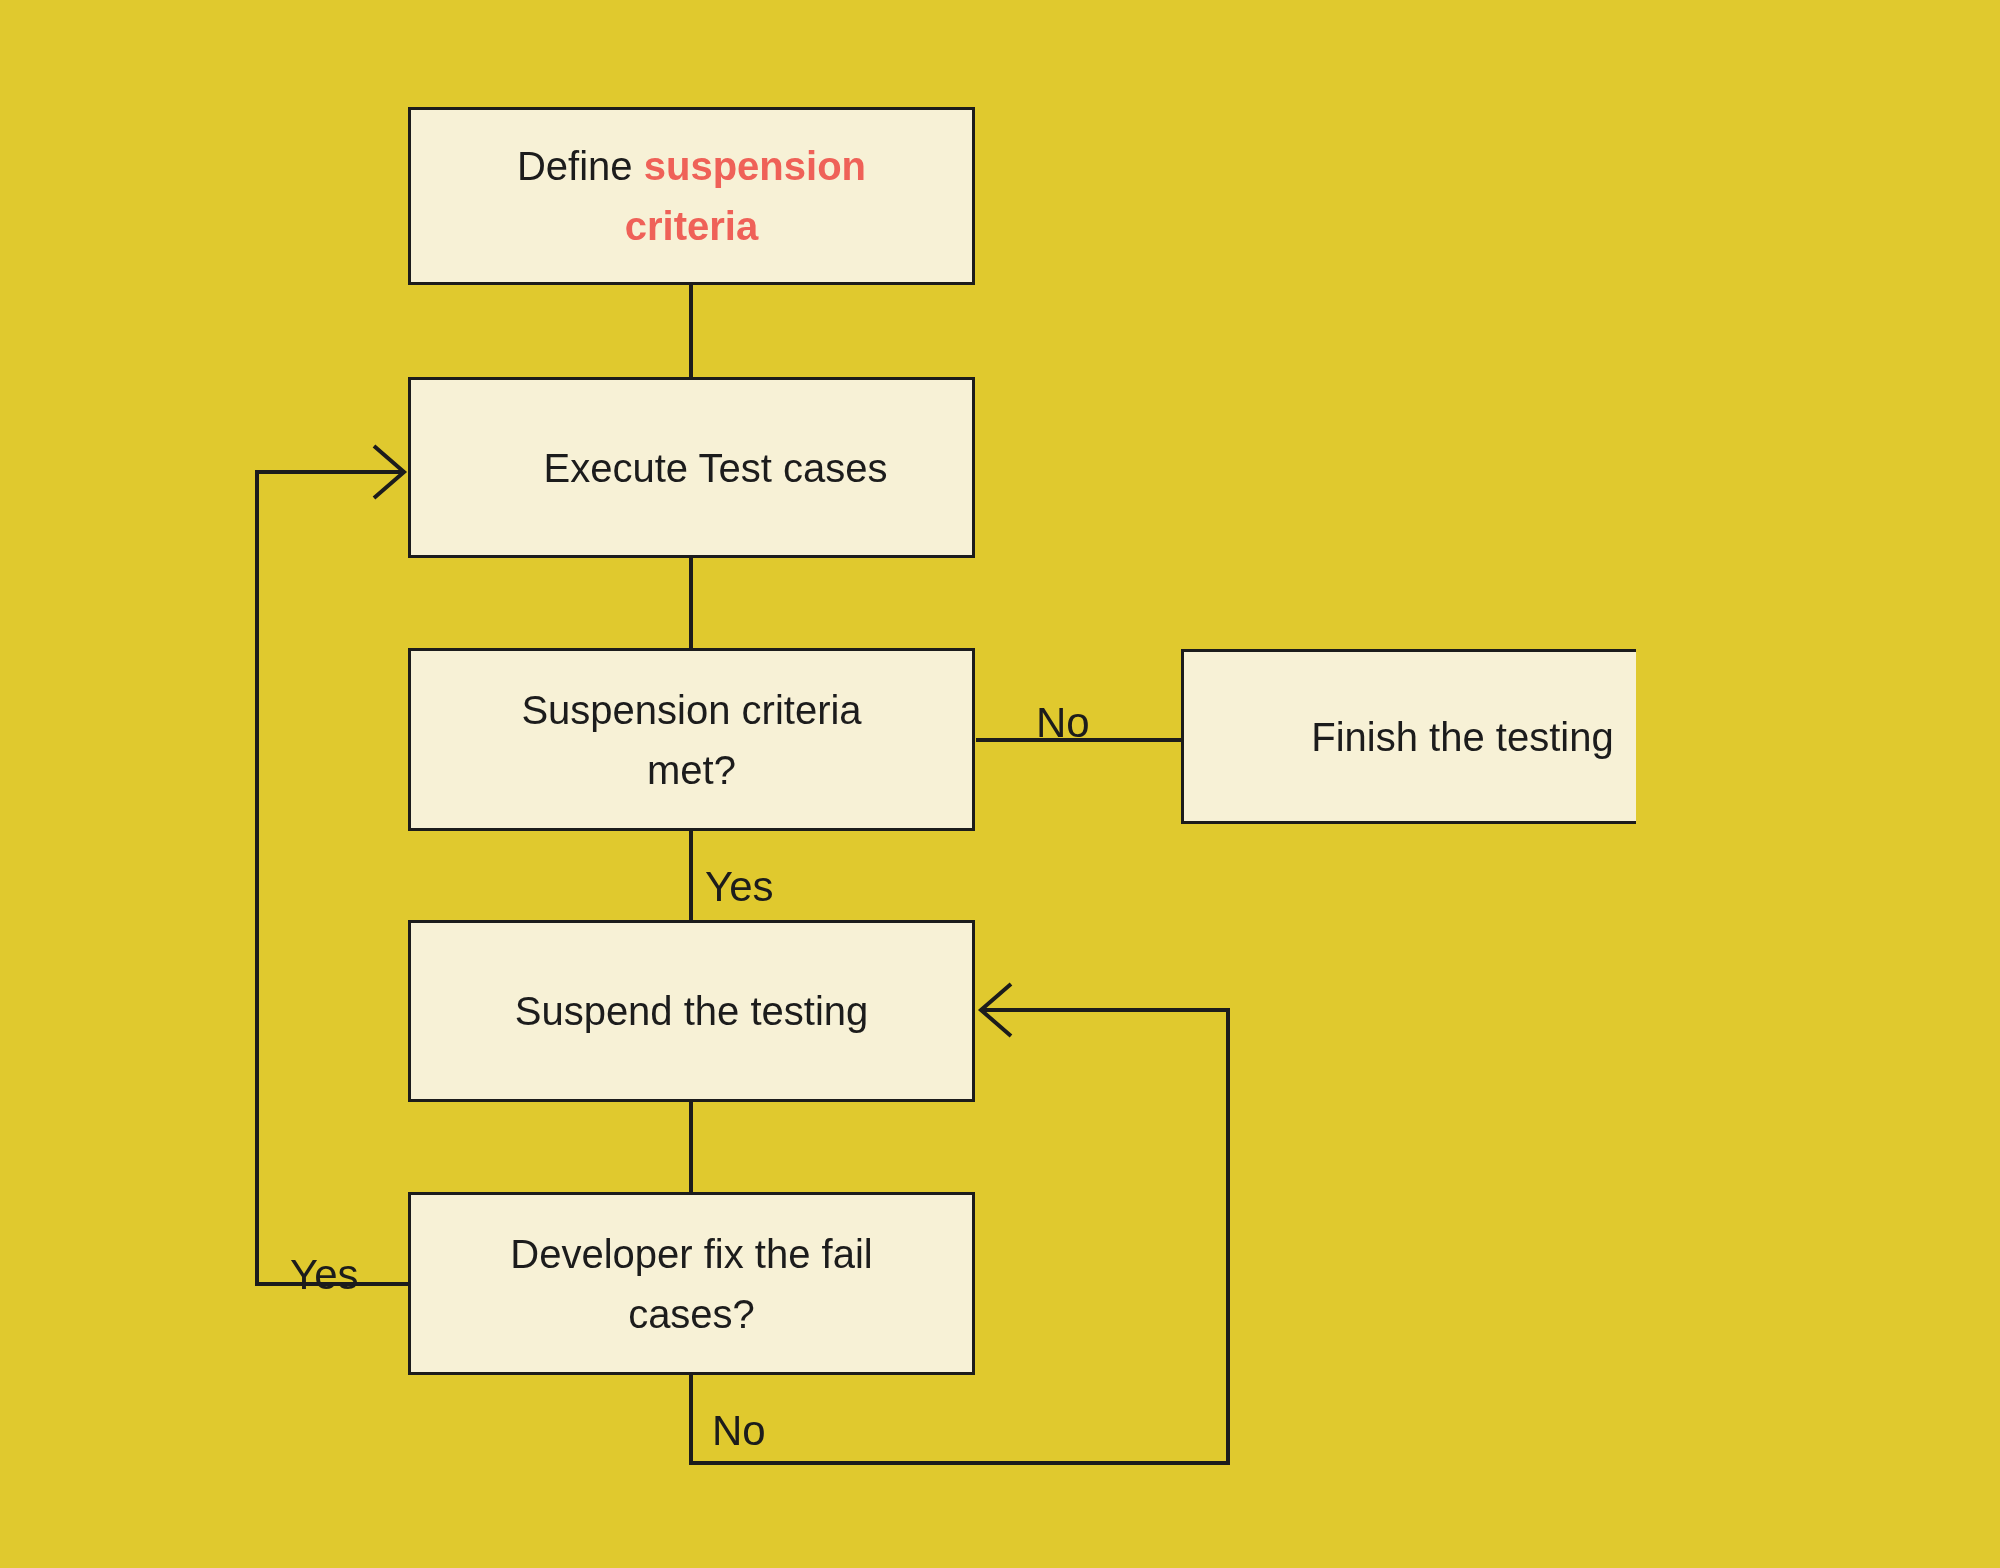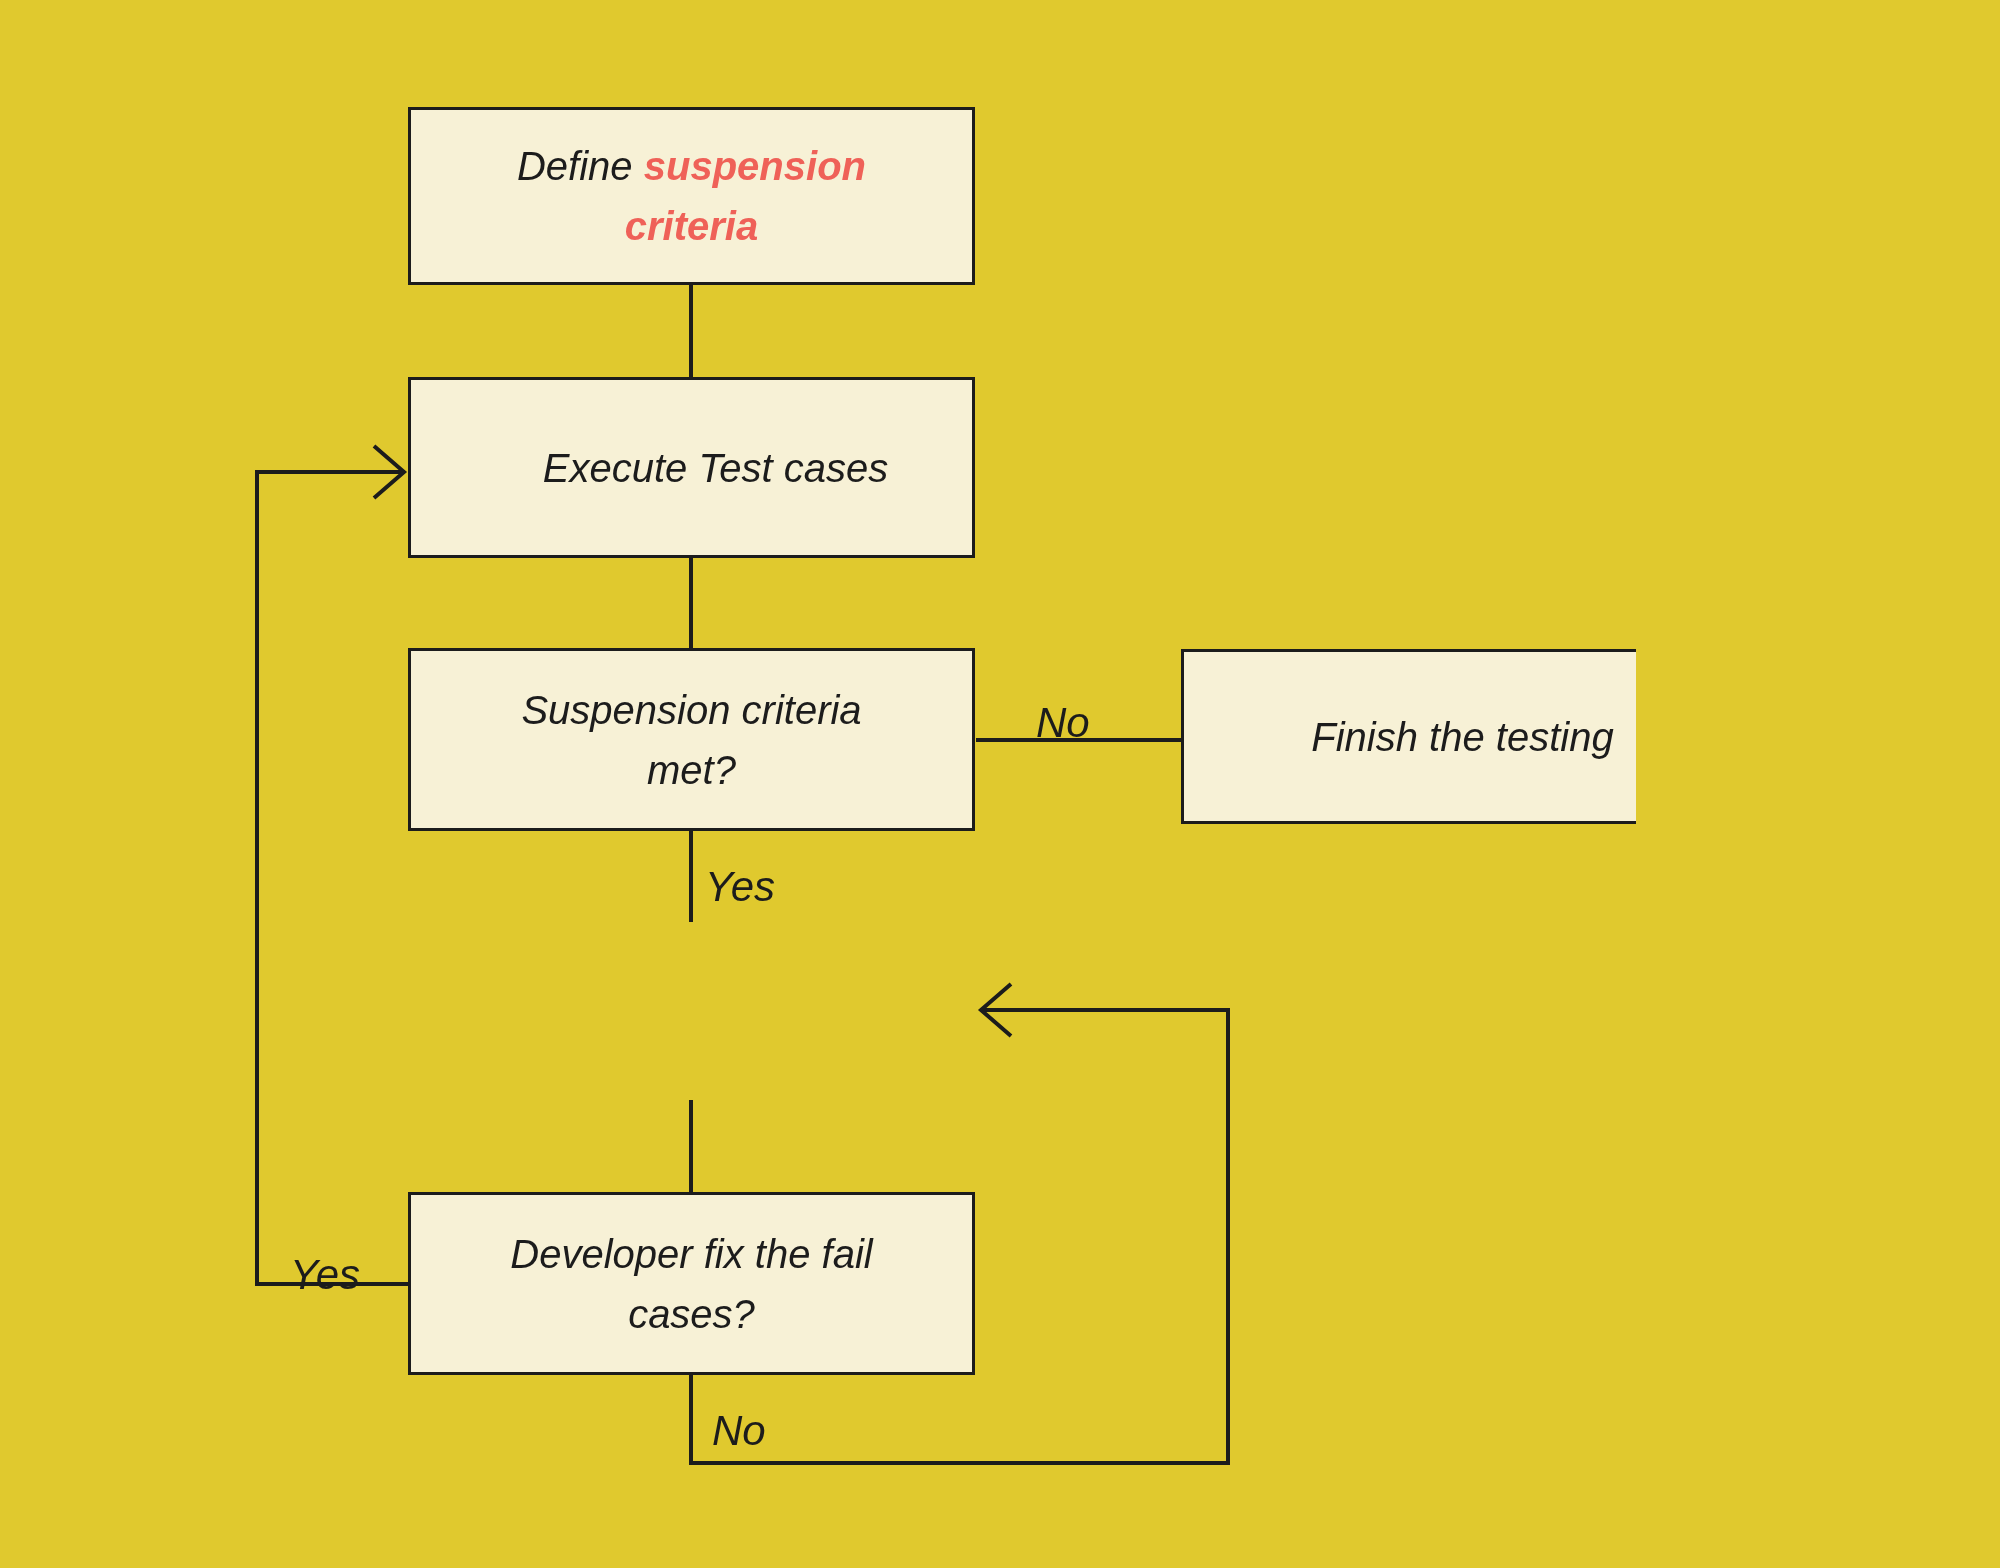--- a/index.html
+++ b/index.html
@@ -7,21 +7,20 @@
     padding: 0;
     background: #E0C92E;
     font-family: "Liberation Sans", sans-serif;
   }
   .canvas {
     position: relative;
     width: 1636px;
     height: 1568px;
     background: #E0C92E;
     overflow: hidden;
-    font-style: italic;
   }
   .connector-svg {
     position: absolute;
     left: 0;
     top: 0;
     width: 2000px;
     height: 1568px;
   }
   .node {
     position: absolute;
@@ -101,20 +100,23 @@
   </div>
 
   <div class="node left-col node-criteria-met">
     <div class="node-inner">Suspension criteria met?</div>
   </div>
 
   <div class="node node-finish">
     <div class="node-inner">Finish the testing</div>
   </div>
 
+  <div class="node left-col node-suspend">
+    <div class="node-inner">Suspend the testing</div>
+  </div>
 
   <div class="node left-col node-developer">
     <div class="node-inner">Developer fix the fail cases?</div>
   </div>
 
   <div class="edge-label label-no-finish">No</div>
   <div class="edge-label label-yes-suspend">Yes</div>
   <div class="edge-label label-yes-execute">Yes</div>
   <div class="edge-label label-no-suspend">No</div>
 

